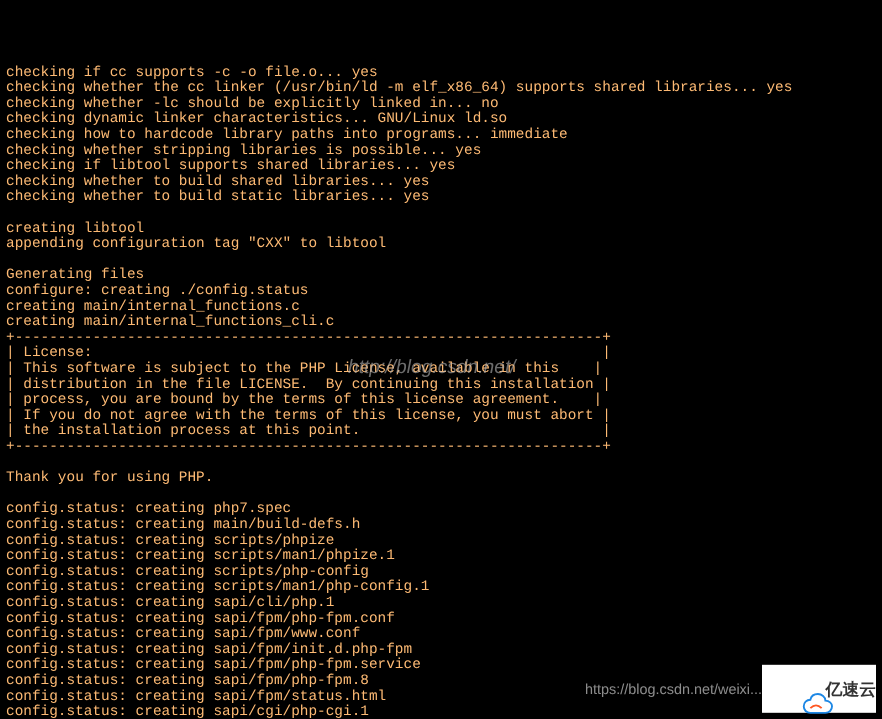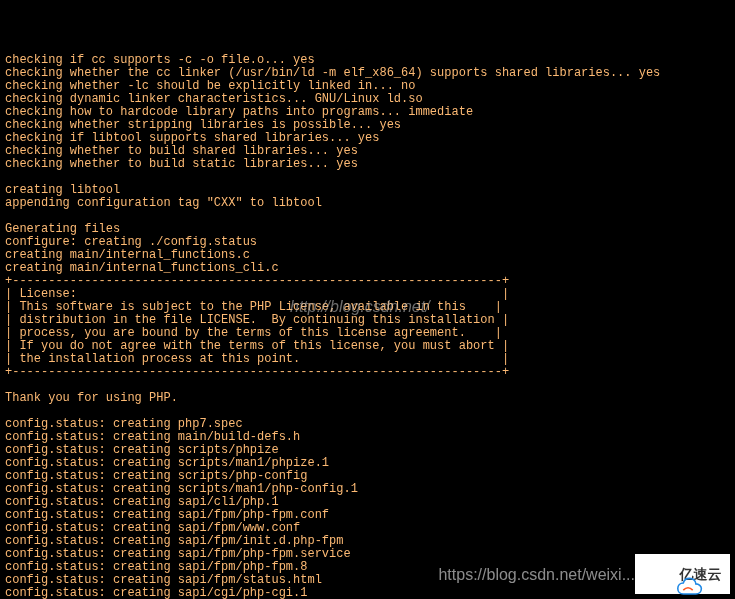--- a/index.html
+++ b/index.html
@@ -34,33 +34,33 @@
       font-size: 16px;
       font-style: italic;
       pointer-events: none;
     }
     .watermark-bottom {
       position: absolute;
       bottom: 18px;
       right: 100px;
       color: rgba(200, 200, 200, 0.7);
       font-family: Arial, sans-serif;
-      font-size: 16px;
+      font-size: 12px;
       pointer-events: none;
     }
     .logo-badge {
       position: absolute;
       bottom: 5px;
       right: 5px;
       width: 95px;
       height: 40px;
       background-color: #ffffff;
       display: flex;
       align-items: center;
-      justify-content: center;
+      justify-content: space-between;
       gap: 4px;
       pointer-events: none;
     }
     .cloud-icon {
       width: 32px;
       height: 22px;
       position: relative;
     }
     .cloud-icon svg {
       width: 100%;

